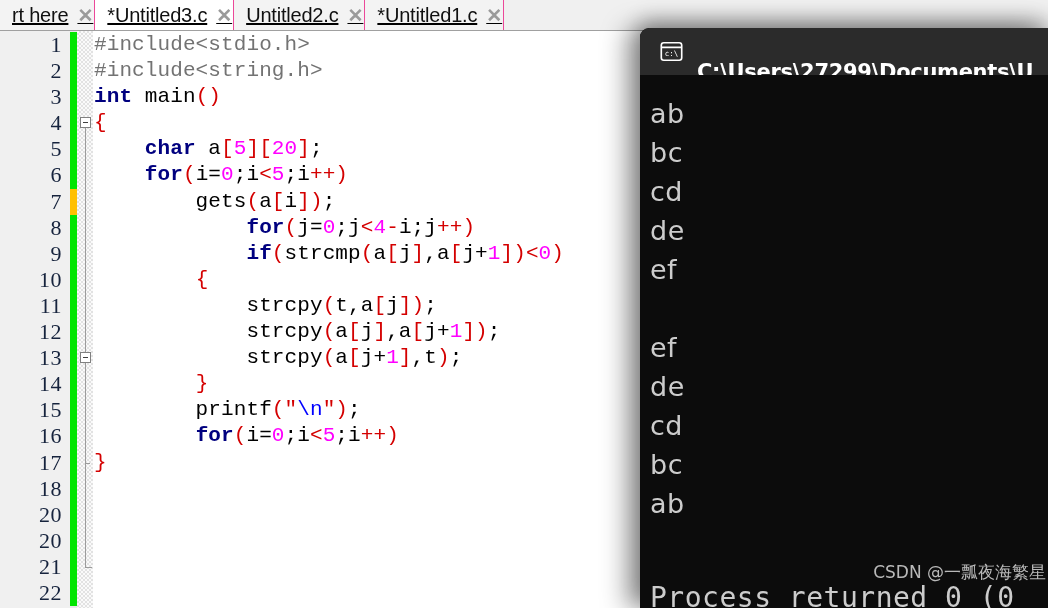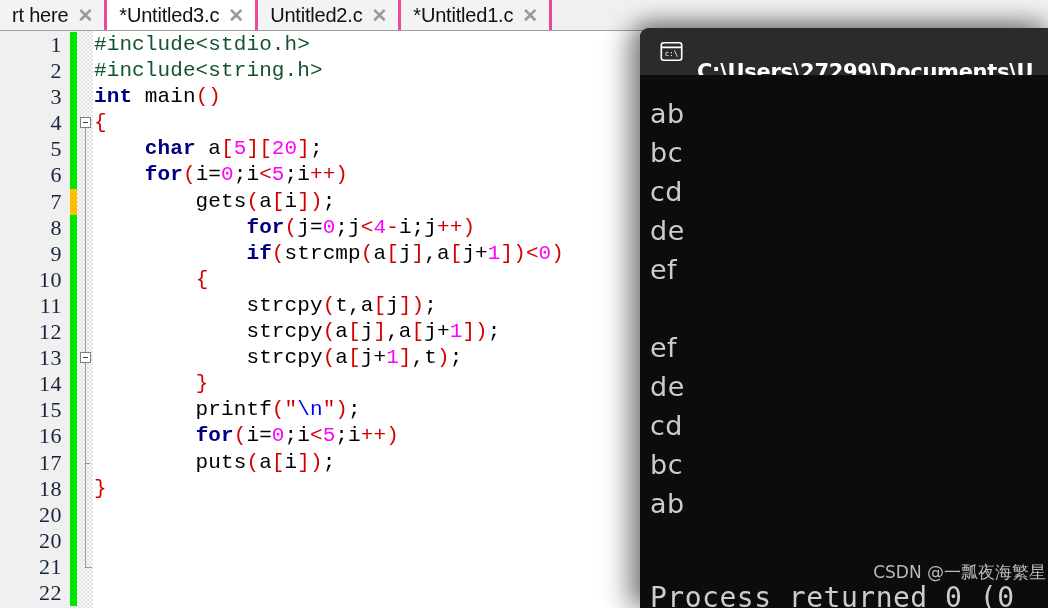--- a/index.html
+++ b/index.html
@@ -32,26 +32,27 @@
     border-bottom: 1px solid #a0a0a0;
     display: flex;
     align-items: stretch;
     box-sizing: border-box;
     overflow: hidden;
   }
   .tab {
     display: flex;
     align-items: center;
     gap: 9px;
-    padding: 0 11px 0 12px;
+    padding: 0 1px 0 12px;
     background: #f3f3f3;
-    border-right: 3px solid #ec4899;
+    border-right: 1px solid #ec4899;
     box-sizing: border-box;
     white-space: nowrap;
     position: relative;
+    text-decoration: underline;
   }
   .tab.active {
     background: #ffffff;
   }
   .tab-label {
     font-family: "Liberation Sans", sans-serif;
     font-size: 20px;
     color: #101010;
     line-height: 1;
     letter-spacing: -0.2px;
@@ -177,21 +178,21 @@
   .cline {
     font-family: "Liberation Mono", monospace;
     font-size: 21px;
     line-height: 26.1px;
     height: 26.1px;
     white-space: pre;
     color: #000000;
     letter-spacing: 0.1px;
   }
   .k   { color: #00007f; font-weight: bold; }     
-  .pp  { color: #14532d; margin-top: 15px; }                        
+  .pp  { color: #737373; margin-top: 15px; }                        
   .br  { color: #d40000; }                        
   .num { color: #ff00ff; }                        
   .str { color: #0000ff; }                        
   .cmt { color: #9aa7c7; }                        
   .op  { color: #d40000; }                        
   .pl  { color: #000000; }                        
 
   
   #console {
     position: absolute;
@@ -343,21 +344,20 @@
         <div class="cline"><span class="pl">        gets</span><span class="br">(</span><span class="pl">a</span><span class="br">[</span><span class="pl">i</span><span class="br">]</span><span class="br">)</span><span class="pl">;</span></div>
         <div class="cline"><span class="pl">            </span><span class="k">for</span><span class="br">(</span><span class="pl">j=</span><span class="num">0</span><span class="pl">;</span><span class="pl">j</span><span class="op">&lt;</span><span class="num">4</span><span class="op">-</span><span class="pl">i</span><span class="pl">;</span><span class="pl">j</span><span class="op">++</span><span class="br">)</span></div>
         <div class="cline"><span class="pl">            </span><span class="k">if</span><span class="br">(</span><span class="pl">strcmp</span><span class="br">(</span><span class="pl">a</span><span class="br">[</span><span class="pl">j</span><span class="br">]</span><span class="pl">,a</span><span class="br">[</span><span class="pl">j+</span><span class="num">1</span><span class="br">]</span><span class="br">)</span><span class="op">&lt;</span><span class="num">0</span><span class="br">)</span></div>
         <div class="cline"><span class="pl">        </span><span class="br">{</span></div>
         <div class="cline"><span class="pl">            strcpy</span><span class="br">(</span><span class="pl">t,a</span><span class="br">[</span><span class="pl">j</span><span class="br">]</span><span class="br">)</span><span class="pl">;</span></div>
         <div class="cline"><span class="pl">            strcpy</span><span class="br">(</span><span class="pl">a</span><span class="br">[</span><span class="pl">j</span><span class="br">]</span><span class="pl">,a</span><span class="br">[</span><span class="pl">j+</span><span class="num">1</span><span class="br">]</span><span class="br">)</span><span class="pl">;</span></div>
         <div class="cline"><span class="pl">            strcpy</span><span class="br">(</span><span class="pl">a</span><span class="br">[</span><span class="pl">j+</span><span class="num">1</span><span class="br">]</span><span class="pl">,t</span><span class="br">)</span><span class="pl">;</span></div>
         <div class="cline"><span class="pl">        </span><span class="br">}</span></div>
         <div class="cline"><span class="pl">        printf</span><span class="br">(</span><span class="br">"</span><span class="str">\n</span><span class="br">"</span><span class="br">)</span><span class="pl">;</span></div>
         <div class="cline"><span class="pl">        </span><span class="k">for</span><span class="br">(</span><span class="pl">i=</span><span class="num">0</span><span class="pl">;</span><span class="pl">i</span><span class="op">&lt;</span><span class="num">5</span><span class="pl">;</span><span class="pl">i</span><span class="op">++</span><span class="br">)</span></div>
-        <div class="cline"><span class="pl">        puts</span><span class="br">(</span><span class="pl">a</span><span class="br">[</span><span class="pl">i</span><span class="br">]</span><span class="br">)</span><span class="pl">;</span></div>
         <div class="cline"><span class="br">}</span></div>
         <div class="cline">&nbsp;</div>
       </div>
   </div>
 
 </div>
 
 <div id="console">
   <div id="console-titlebar">
     <svg id="console-icon" viewBox="0 0 24 24" fill="none" stroke="#ffffff" stroke-width="1.6">

